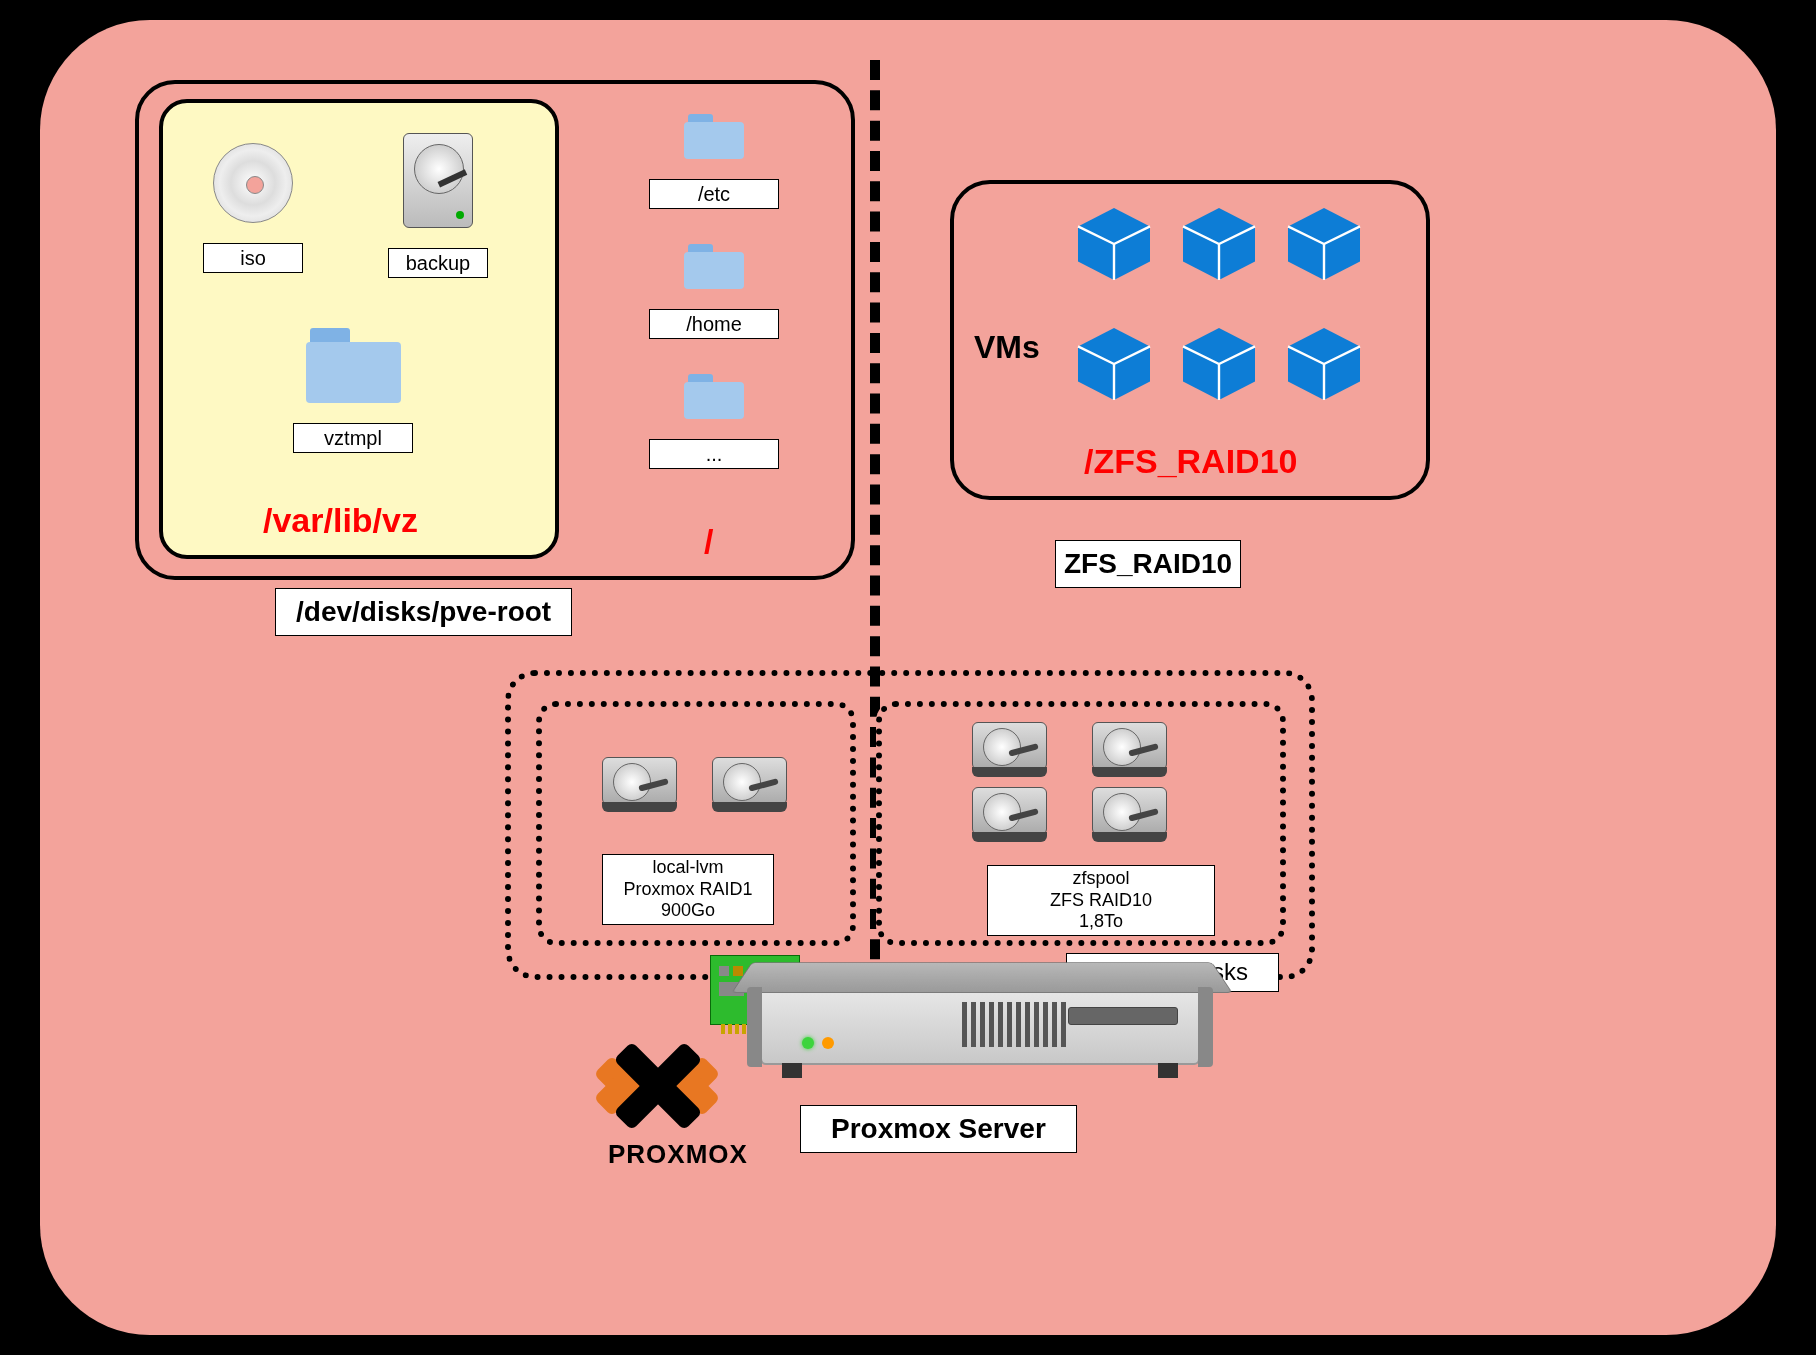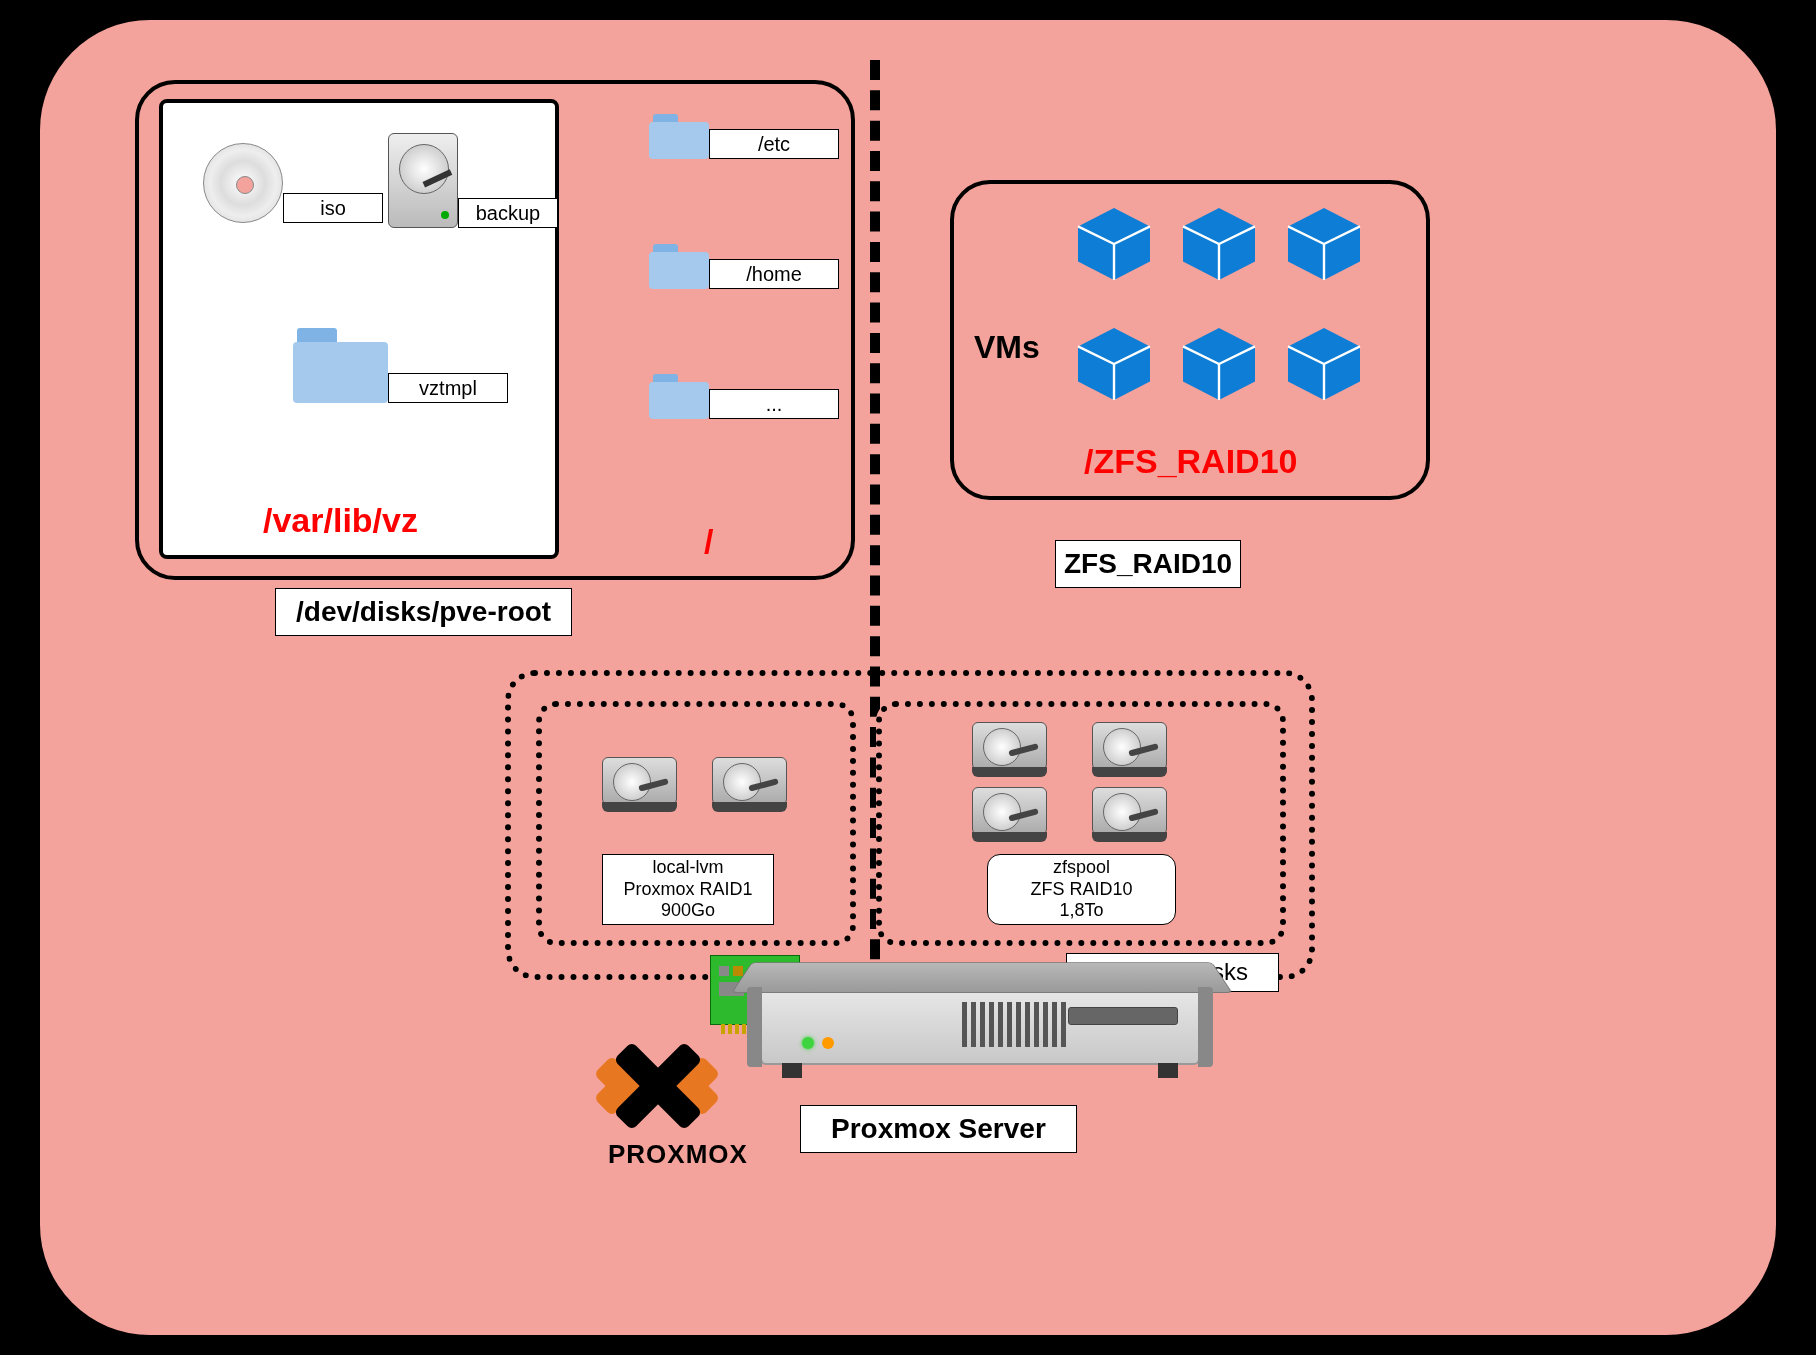--- a/index.html
+++ b/index.html
@@ -41,22 +41,22 @@
     width: 720px; height: 500px;
     background: #f3a39b;
     border: 4px solid #000;
     border-radius: 40px;
   }
   .varlibvz {
     position: absolute;
     left: 20px; top: 15px;
     width: 400px; height: 460px;
     border: 4px solid #000;
-    border-radius: 8px;
-    background: #ffffff;
+    border-radius: 28px;
+    background: #fef9c3;
   }
   .red { color: #ff0000; font-weight: bold; }
   .pathlbl {
     position: absolute;
     font-size: 28px;
     font-weight: bold;
   }
   
   .zfsbox {
     position: absolute;
@@ -240,21 +240,21 @@
     border-radius:6px;
   }
   .pxx .b1 { background:#000; transform: rotate(45deg); left:0; top:38px;}
   .pxx .b2 { background:#000; transform: rotate(-45deg); left:0; top:38px;}
   .pxx .o1 { background:#e87722; transform: rotate(45deg); left:-14px; top:38px; width:60px;}
   .pxx .o2 { background:#e87722; transform: rotate(-45deg); left:52px; top:38px; width:60px;}
   .pxx .o3 { background:#e87722; transform: rotate(-45deg); left:-14px; top:38px; width:60px;}
   .pxx .o4 { background:#e87722; transform: rotate(45deg); left:52px; top:38px; width:60px;}
 
   .abs { position: absolute; }
-  .fcol { display:flex; flex-direction:row; align-items:flex-end; gap:0;}
+  .fcol { display:flex; flex-direction:column; align-items:center; gap:20px;}
 </style>
 </head>
 <body>
 
 <div class="outer">
 
   <div class="vdash"></div>
 
   <div class="pveroot">
 
@@ -391,21 +391,21 @@
             <div class="base"></div>
           </div>
         <div class="hdd">
             <div class="case">
               <div class="platter"></div>
               <div class="arm"></div>
             </div>
             <div class="base"></div>
           </div>
       </div>
-      <div class="abs lbl" style="left:105px; bottom:15px; width:189px; font-size:18px;border-radius:13px;"><span>zfspool</span><br><span>ZFS RAID10</span><br><span>1,8To</span></div>
+      <div class="abs lbl" style="left:105px; bottom:4px; width:228px; font-size:18px;"><span>zfspool</span><br><span>ZFS RAID10</span><br><span>1,8To</span></div>
     </div>
     <div class="abs lbl" style="right:30px; bottom:-18px; font-size:24px; padding:4px 30px;">Physical disks</div>
   </div>
 
   <div class="chip" style="left:670px; top:935px;">
     <div class="core"></div>
       <div class="c1"></div>
       <div class="c2"></div>
       <div class="c3"></div>
   </div>

